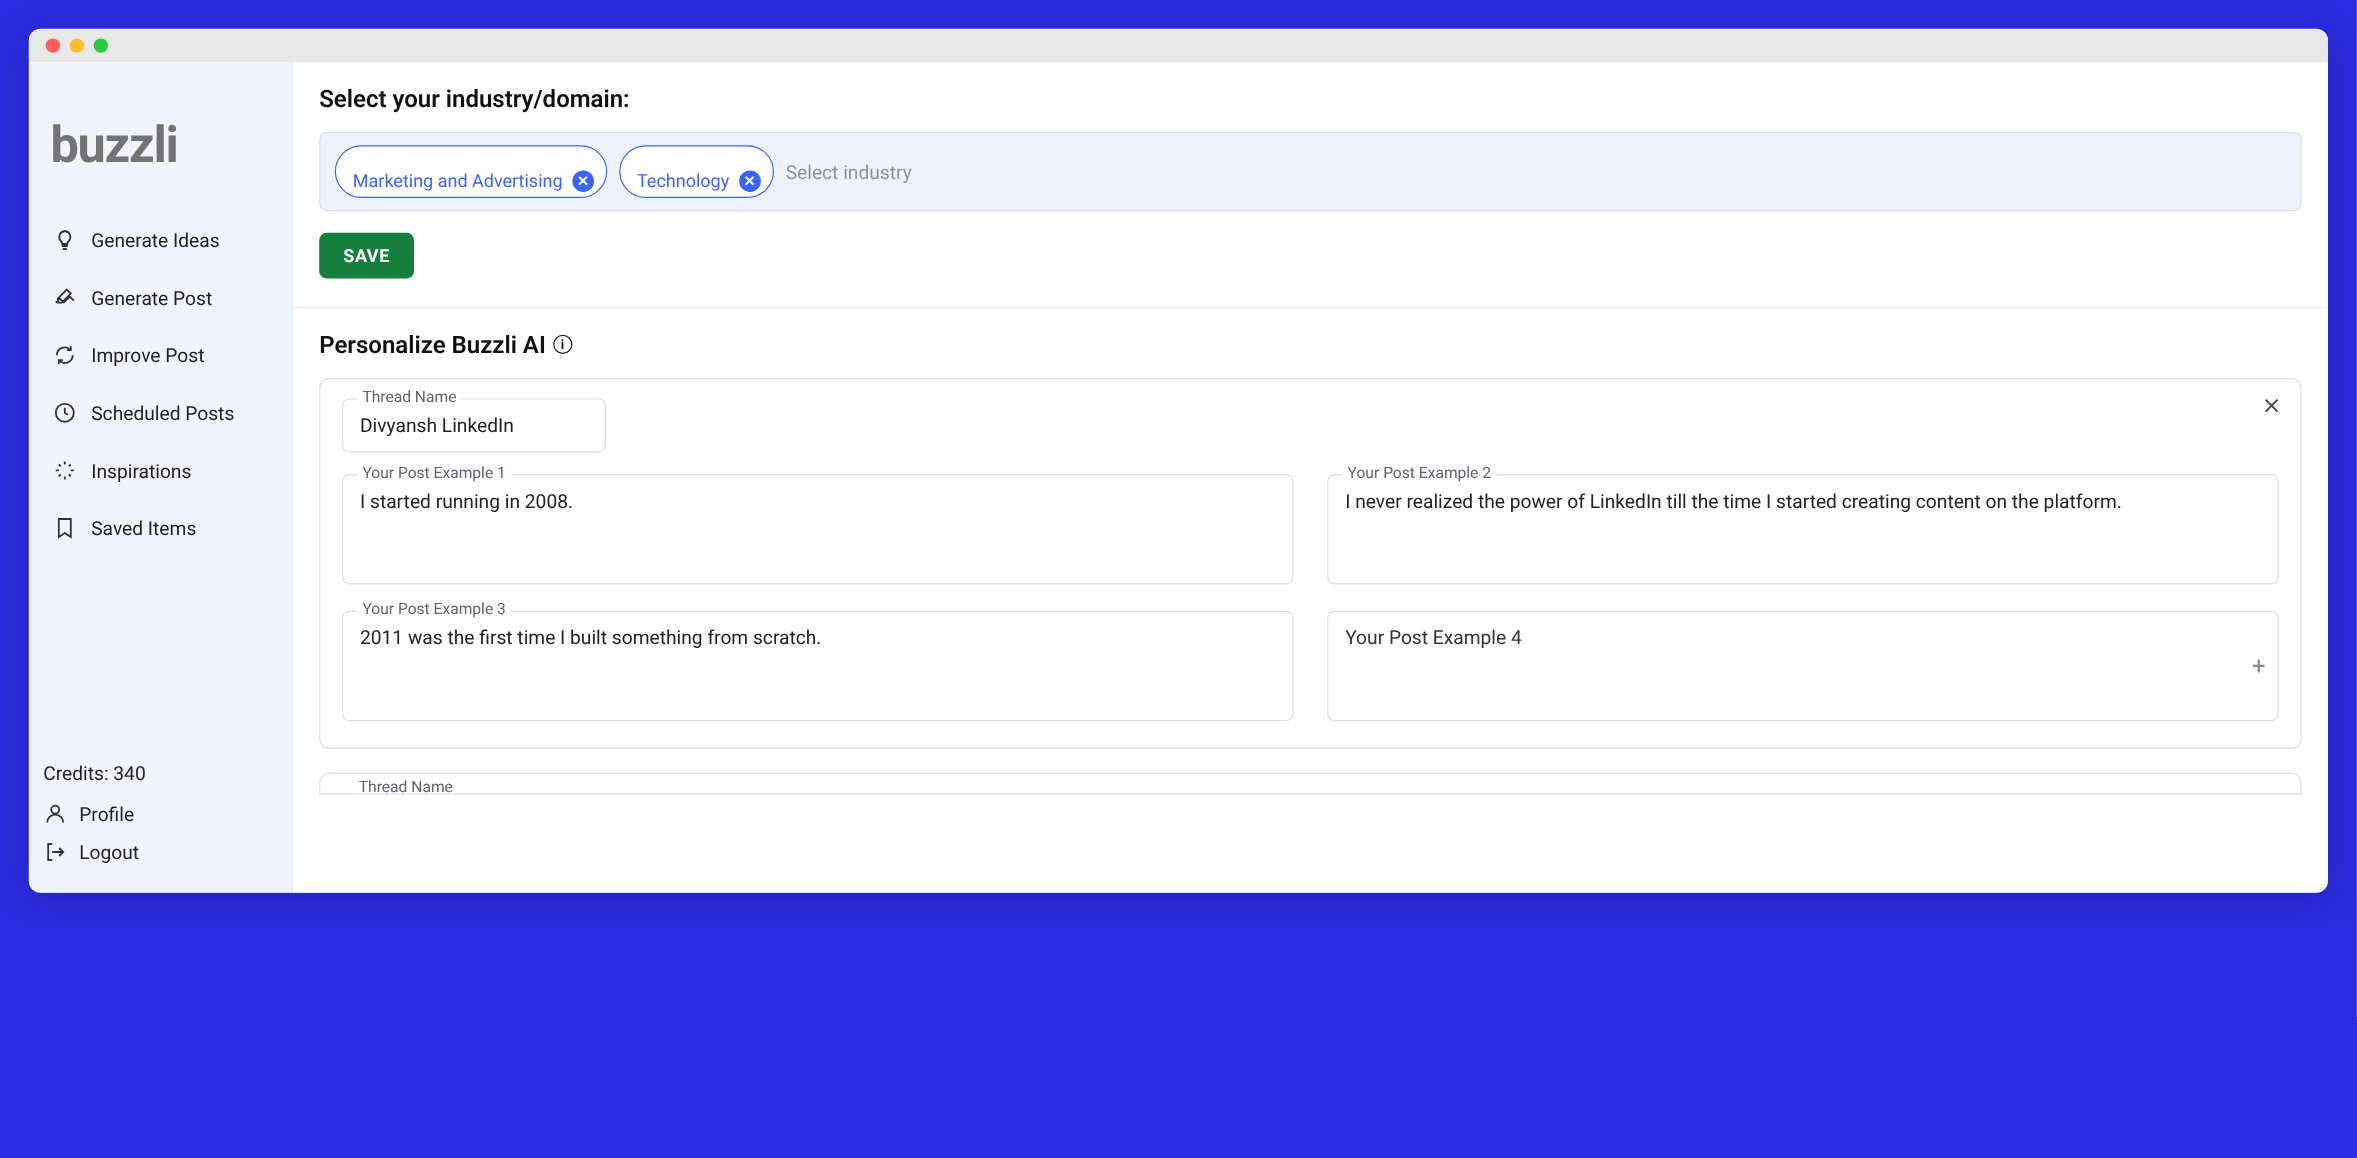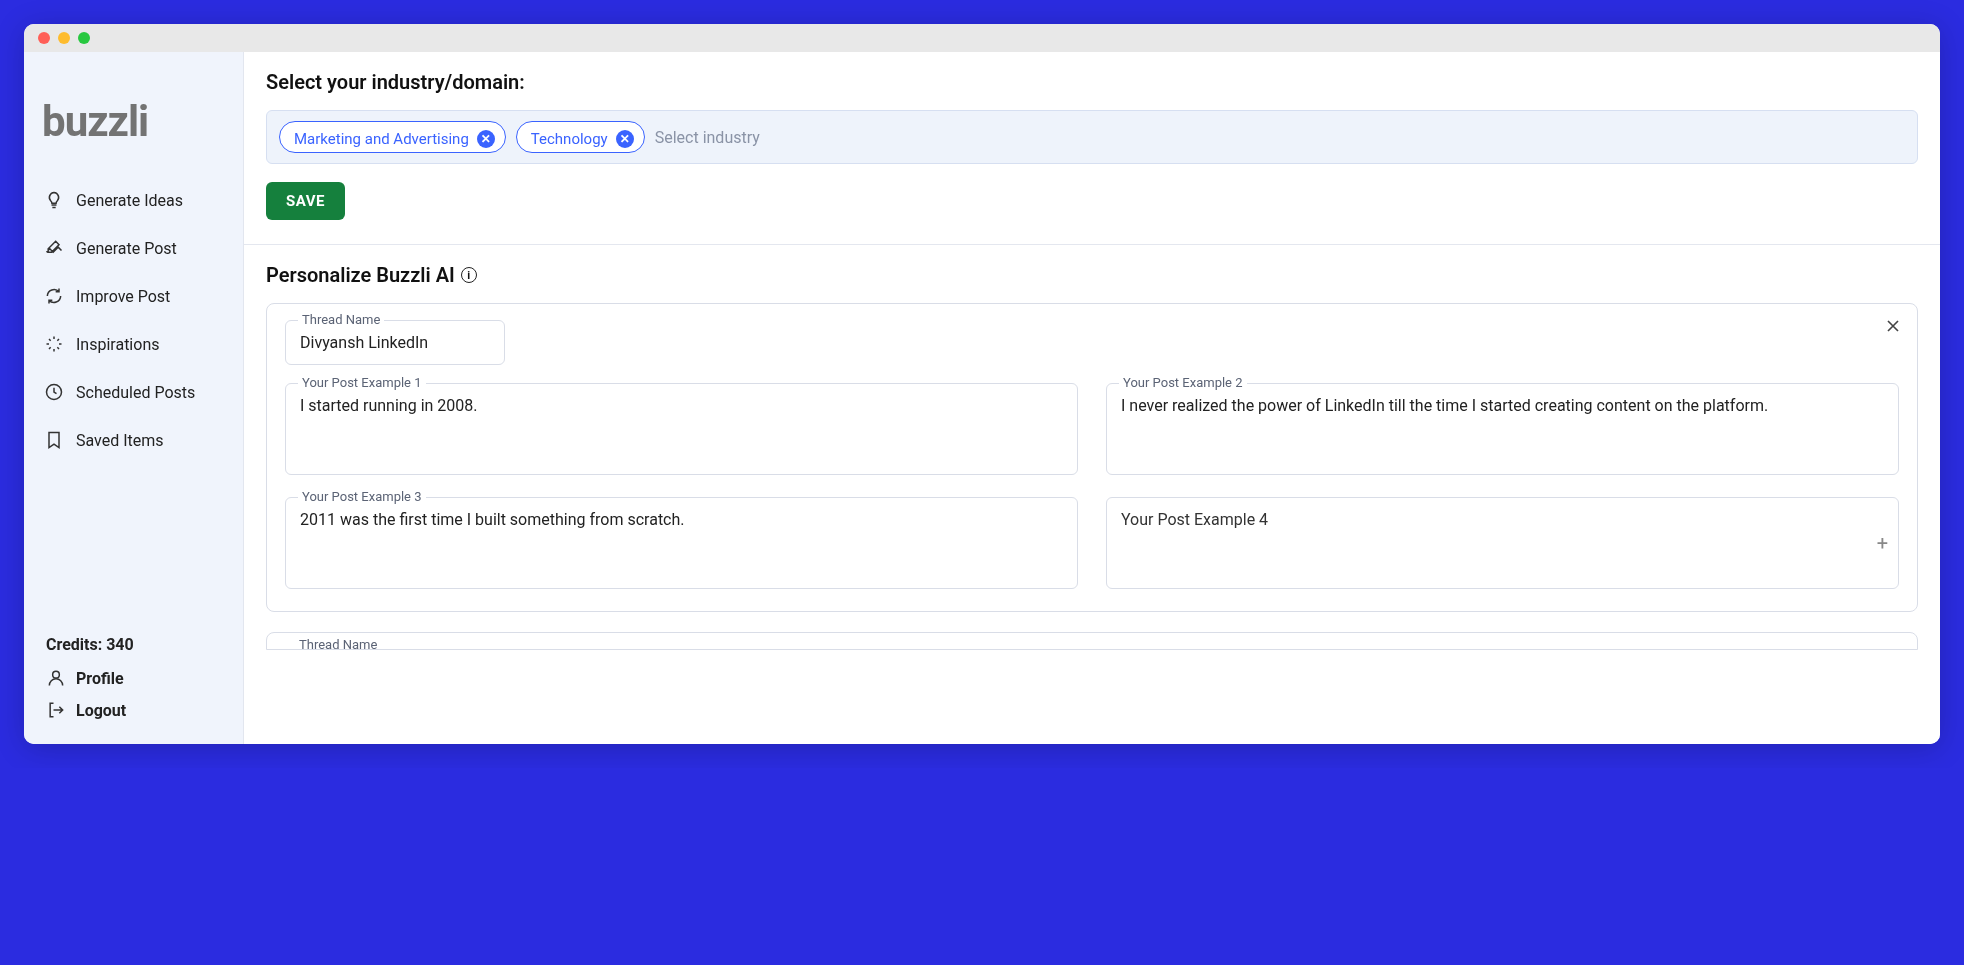--- a/index.html
+++ b/index.html
@@ -8,30 +8,30 @@
   .titlebar { height: 28px; background: #e8e8e8; display: flex; align-items: center; padding-left: 14px; gap: 8px;}
   .dot { width: 12px; height: 12px; border-radius: 50%; }
   .dot.red { background:#ff5f57;} .dot.yellow{background:#febc2e;} .dot.green{background:#28c840;}
   .body { flex:1; display:flex; overflow:hidden;}
   .sidebar { width: 220px; background:#f0f4fc; border-right:1px solid #e2e6ef; display:flex; flex-direction:column; padding: 12px 0 18px 0;}
   .logo { font-size: 42px; font-weight: 700; color:#737373; padding: 0 18px 14px 18px; letter-spacing:-1px;margin-top:33px;}
   .nav { padding-top: 18px; display:flex; flex-direction:column; gap: 4px; text-align: center;}
   .nav-item { display:flex; align-items:center; gap:12px; padding:12px 20px; color:#222; font-size:16px; cursor:pointer;}
   .nav-item .icon { width:20px; height:20px; display:flex; align-items:center; justify-content:center;}
   .nav-item svg { width:20px; height:20px; stroke:#333; stroke-width:1.8; fill:none;}
-  .sidebar-bottom { margin-top:auto; padding: 0 22px; font-weight: bold;}
+  .sidebar-bottom { margin-top:auto; padding: 0 12px;}
   .credits { font-size:16px; color:#222; padding-bottom:8px;}
   .bottom-item { display:flex; align-items:center; gap:10px; padding:6px 0; font-size:16px; color:#222; cursor:pointer;}
   .bottom-item svg { width:20px; height:20px; stroke:#333; stroke-width:1.8; fill:none;}
   .main { flex:1; overflow-y:auto; background:#fff;}
   .section { border-bottom: 1px solid #e4e7ef; padding: 18px 22px 24px 22px;}
   .section-title { font-size:20px; font-weight:600; color:#111; display:flex; align-items:center; gap:6px; margin-bottom:16px;}
   .info-icon { width:16px; height:16px; border:1.6px solid #222; border-radius:50%; display:inline-flex; align-items:center; justify-content:center; font-size:11px; font-weight:700;}
   .tag-box { background:#eef3fb; border:1px solid #d6dff1; border-radius:6px; padding:10px 12px; display:flex; align-items:center; gap:10px; flex-wrap:wrap;}
-  .tag { border:1.5px solid #3a63ff; color:#3a63ff; background:#fff; border-radius:999px; padding:8px 10px 4px 14px; display:flex; align-items:center; gap:8px; font-size:15px;}
+  .tag { border:1.5px solid #3a63ff; color:#3a63ff; background:#fff; border-radius:999px; padding:20px 10px 4px 14px; display:flex; align-items:center; gap:8px; font-size:15px;}
   .tag-remove { width:18px; height:18px; border-radius:50%; background:#3a63ff; color:#fff; display:flex; align-items:center; justify-content:center; font-size:12px; cursor:pointer; font-weight:700;}
   .tag-placeholder { color:#8a93a6; font-size:16px;}
   .save-btn { margin-top:18px; background:#15803d; color:#fff; border:none; border-radius:6px; padding:10px 20px; font-size:15px; font-weight:700; letter-spacing:0.5px; cursor:pointer;}
   .card { border:1px solid #d9dde7; border-radius:8px; padding:16px 18px 22px 18px; position:relative; margin-bottom: 20px;}
   .card-close { position:absolute; top:12px; right:14px; cursor:pointer; color:#444;}
   .card-close svg { width:20px; height:20px; stroke:#444; stroke-width:2;}
   .floating-field { position:relative; border:1px solid #d9dde7; border-radius:6px; padding:12px 14px; background:#fff;}
   .floating-label { position:absolute; top:-9px; left:12px; background:#fff; padding:0 4px; font-size:13px; color:#5b6375;}
   .floating-field input, .floating-field textarea { width:100%; border:none; outline:none; font-size:16px; color:#222; resize:none; background:transparent; font-family:inherit;}
   .thread-name { width: 220px; margin-bottom:18px;}
@@ -75,33 +75,33 @@
           <span class="icon">
               <svg viewBox="0 0 24 24">
                 <path d="M4 12a8 8 0 0114-5M20 12a8 8 0 01-14 5M18 3v4h-4M6 21v-4h4"></path>
               </svg>
             </span>
           <span>Improve Post</span>
         </div>
         <div class="nav-item">
           <span class="icon">
               <svg viewBox="0 0 24 24">
-                <path d="M12 3v3M12 18v3M3 12h3M18 12h3M6 6l2 2M16 16l2 2M18 6l-2 2M8 16l-2 2"></path>
-              </svg>
-            </span>
-          <span>Inspirations</span>
-        </div>
-        <div class="nav-item">
-          <span class="icon">
-              <svg viewBox="0 0 24 24">
                 <circle cx="12" cy="12" r="9"></circle>
                 <path d="M12 7v5l3 2"></path>
               </svg>
             </span>
           <span>Scheduled Posts</span>
+        </div>
+        <div class="nav-item">
+          <span class="icon">
+              <svg viewBox="0 0 24 24">
+                <path d="M12 3v3M12 18v3M3 12h3M18 12h3M6 6l2 2M16 16l2 2M18 6l-2 2M8 16l-2 2"></path>
+              </svg>
+            </span>
+          <span>Inspirations</span>
         </div>
         <div class="nav-item">
           <span class="icon">
               <svg viewBox="0 0 24 24">
                 <path d="M6 3h12v18l-6-4-6 4z"></path>
               </svg>
             </span>
           <span>Saved Items</span>
         </div>
       </nav>

